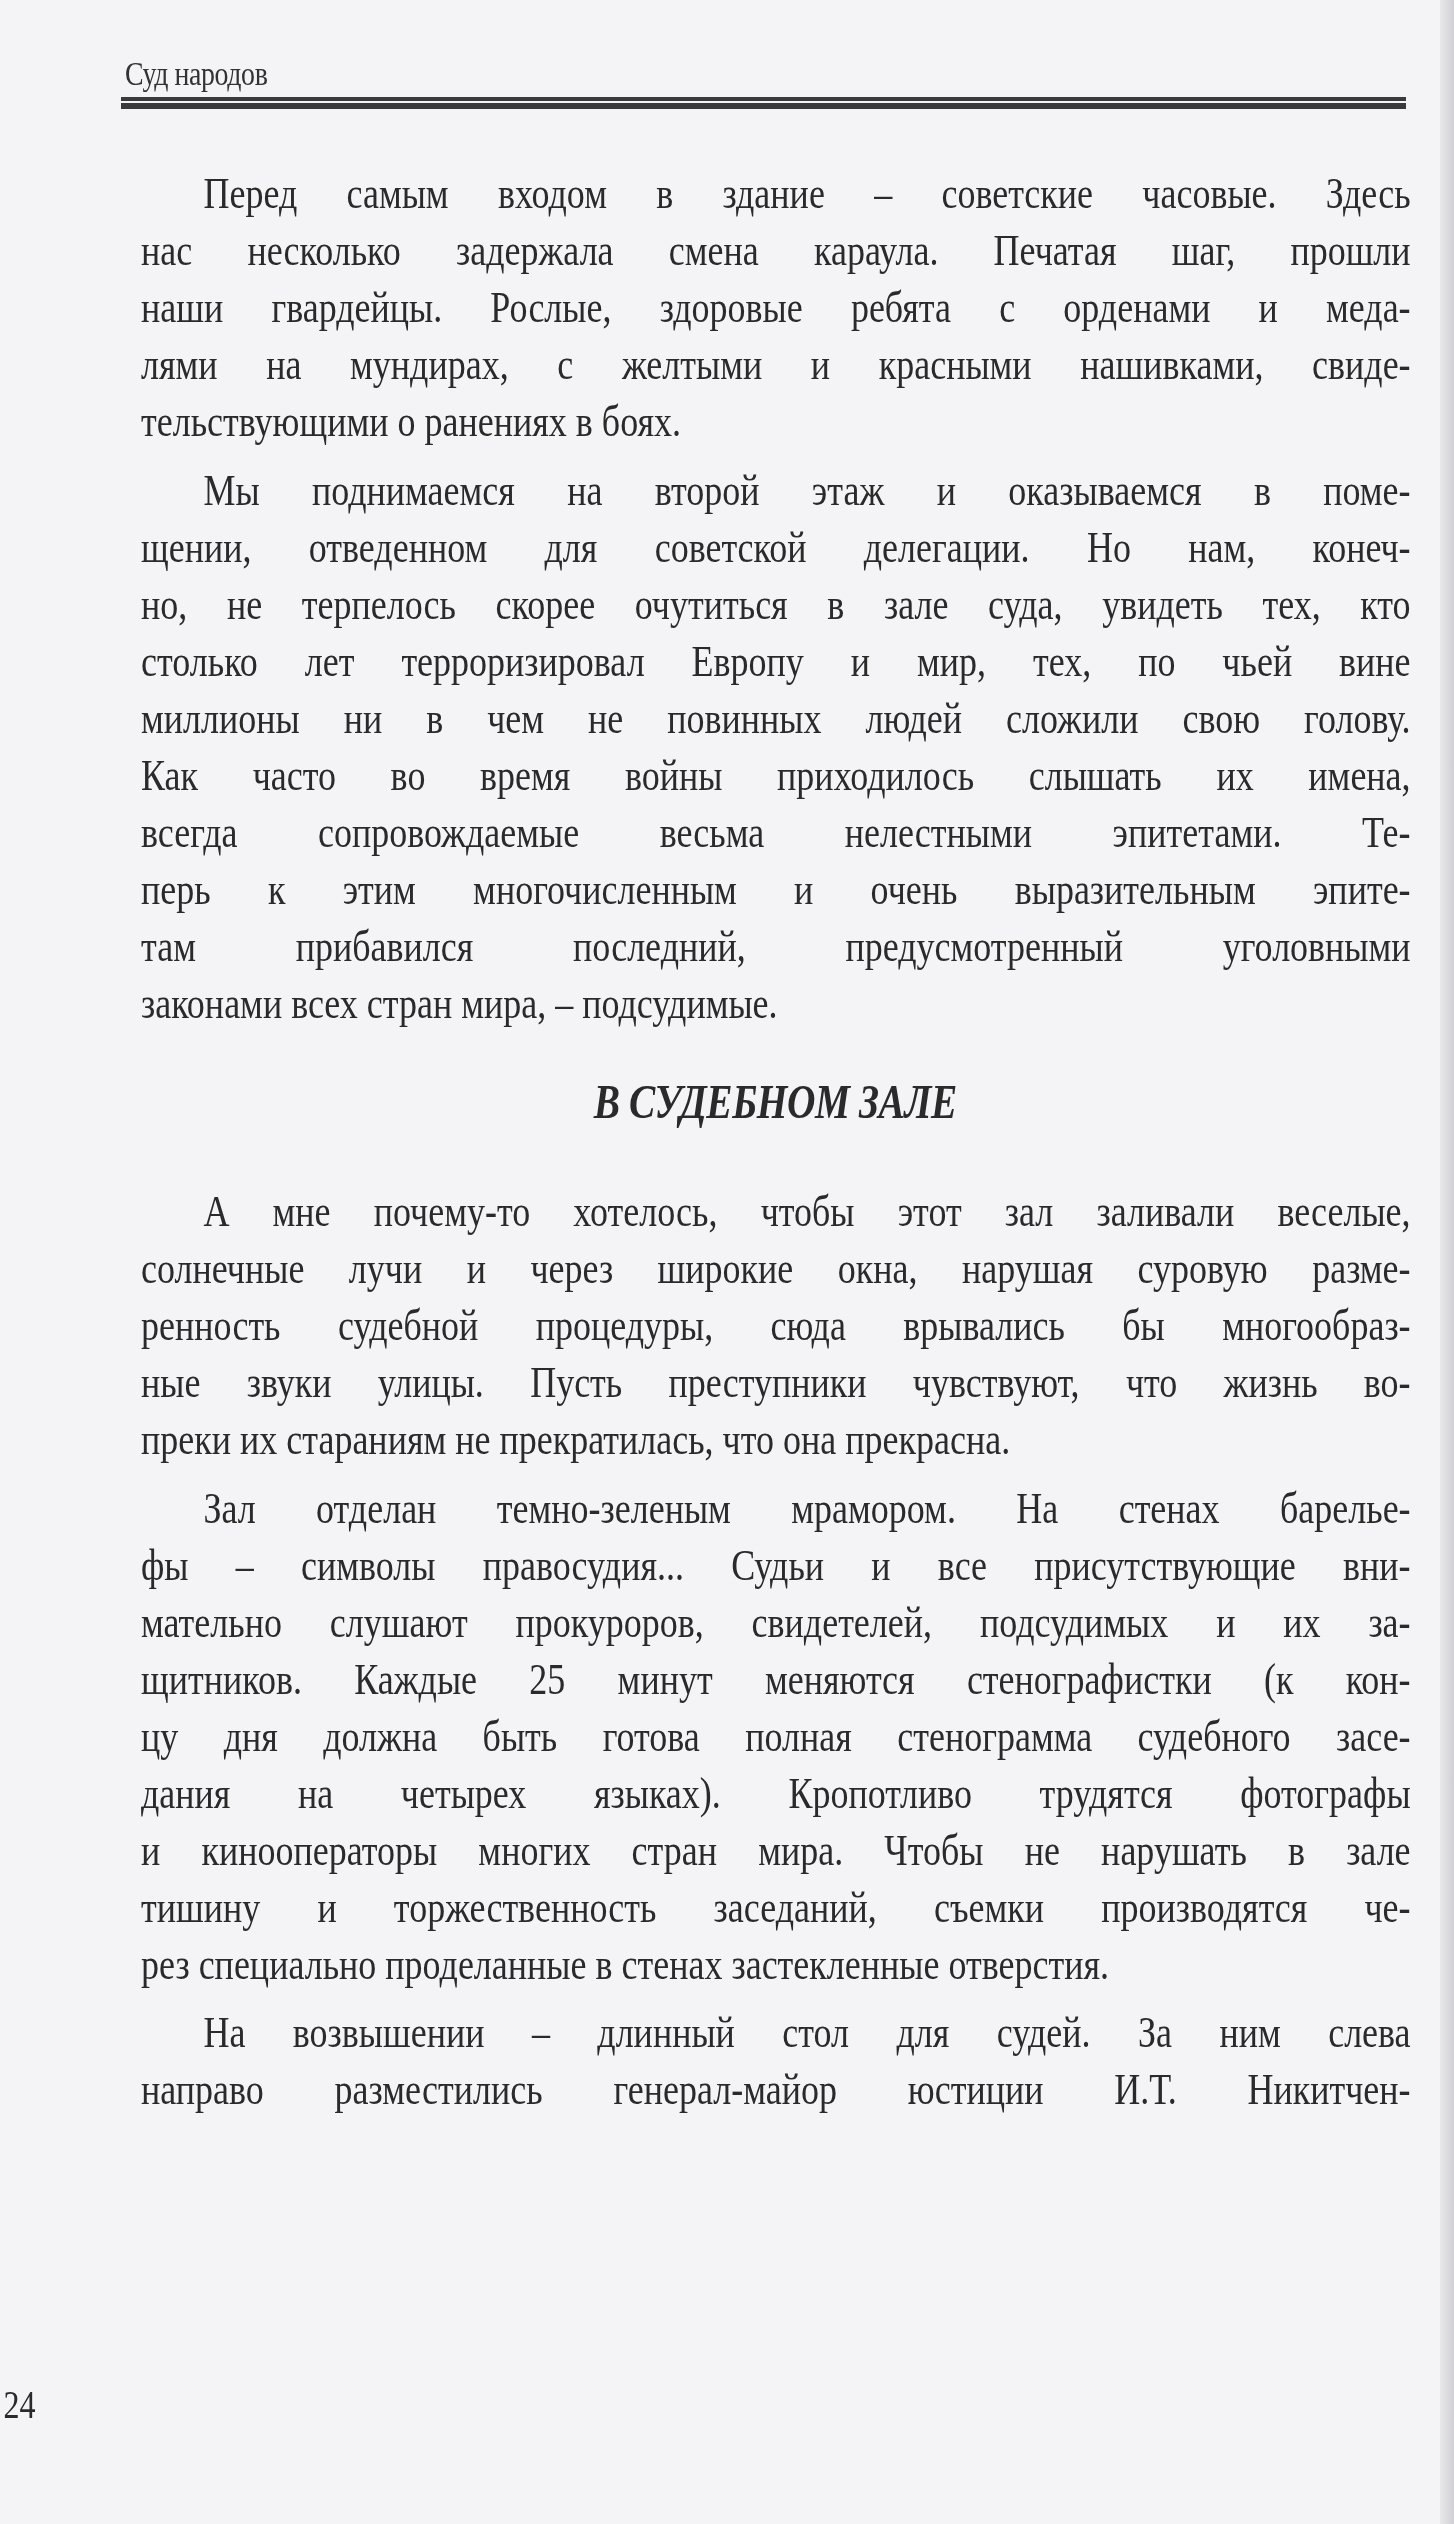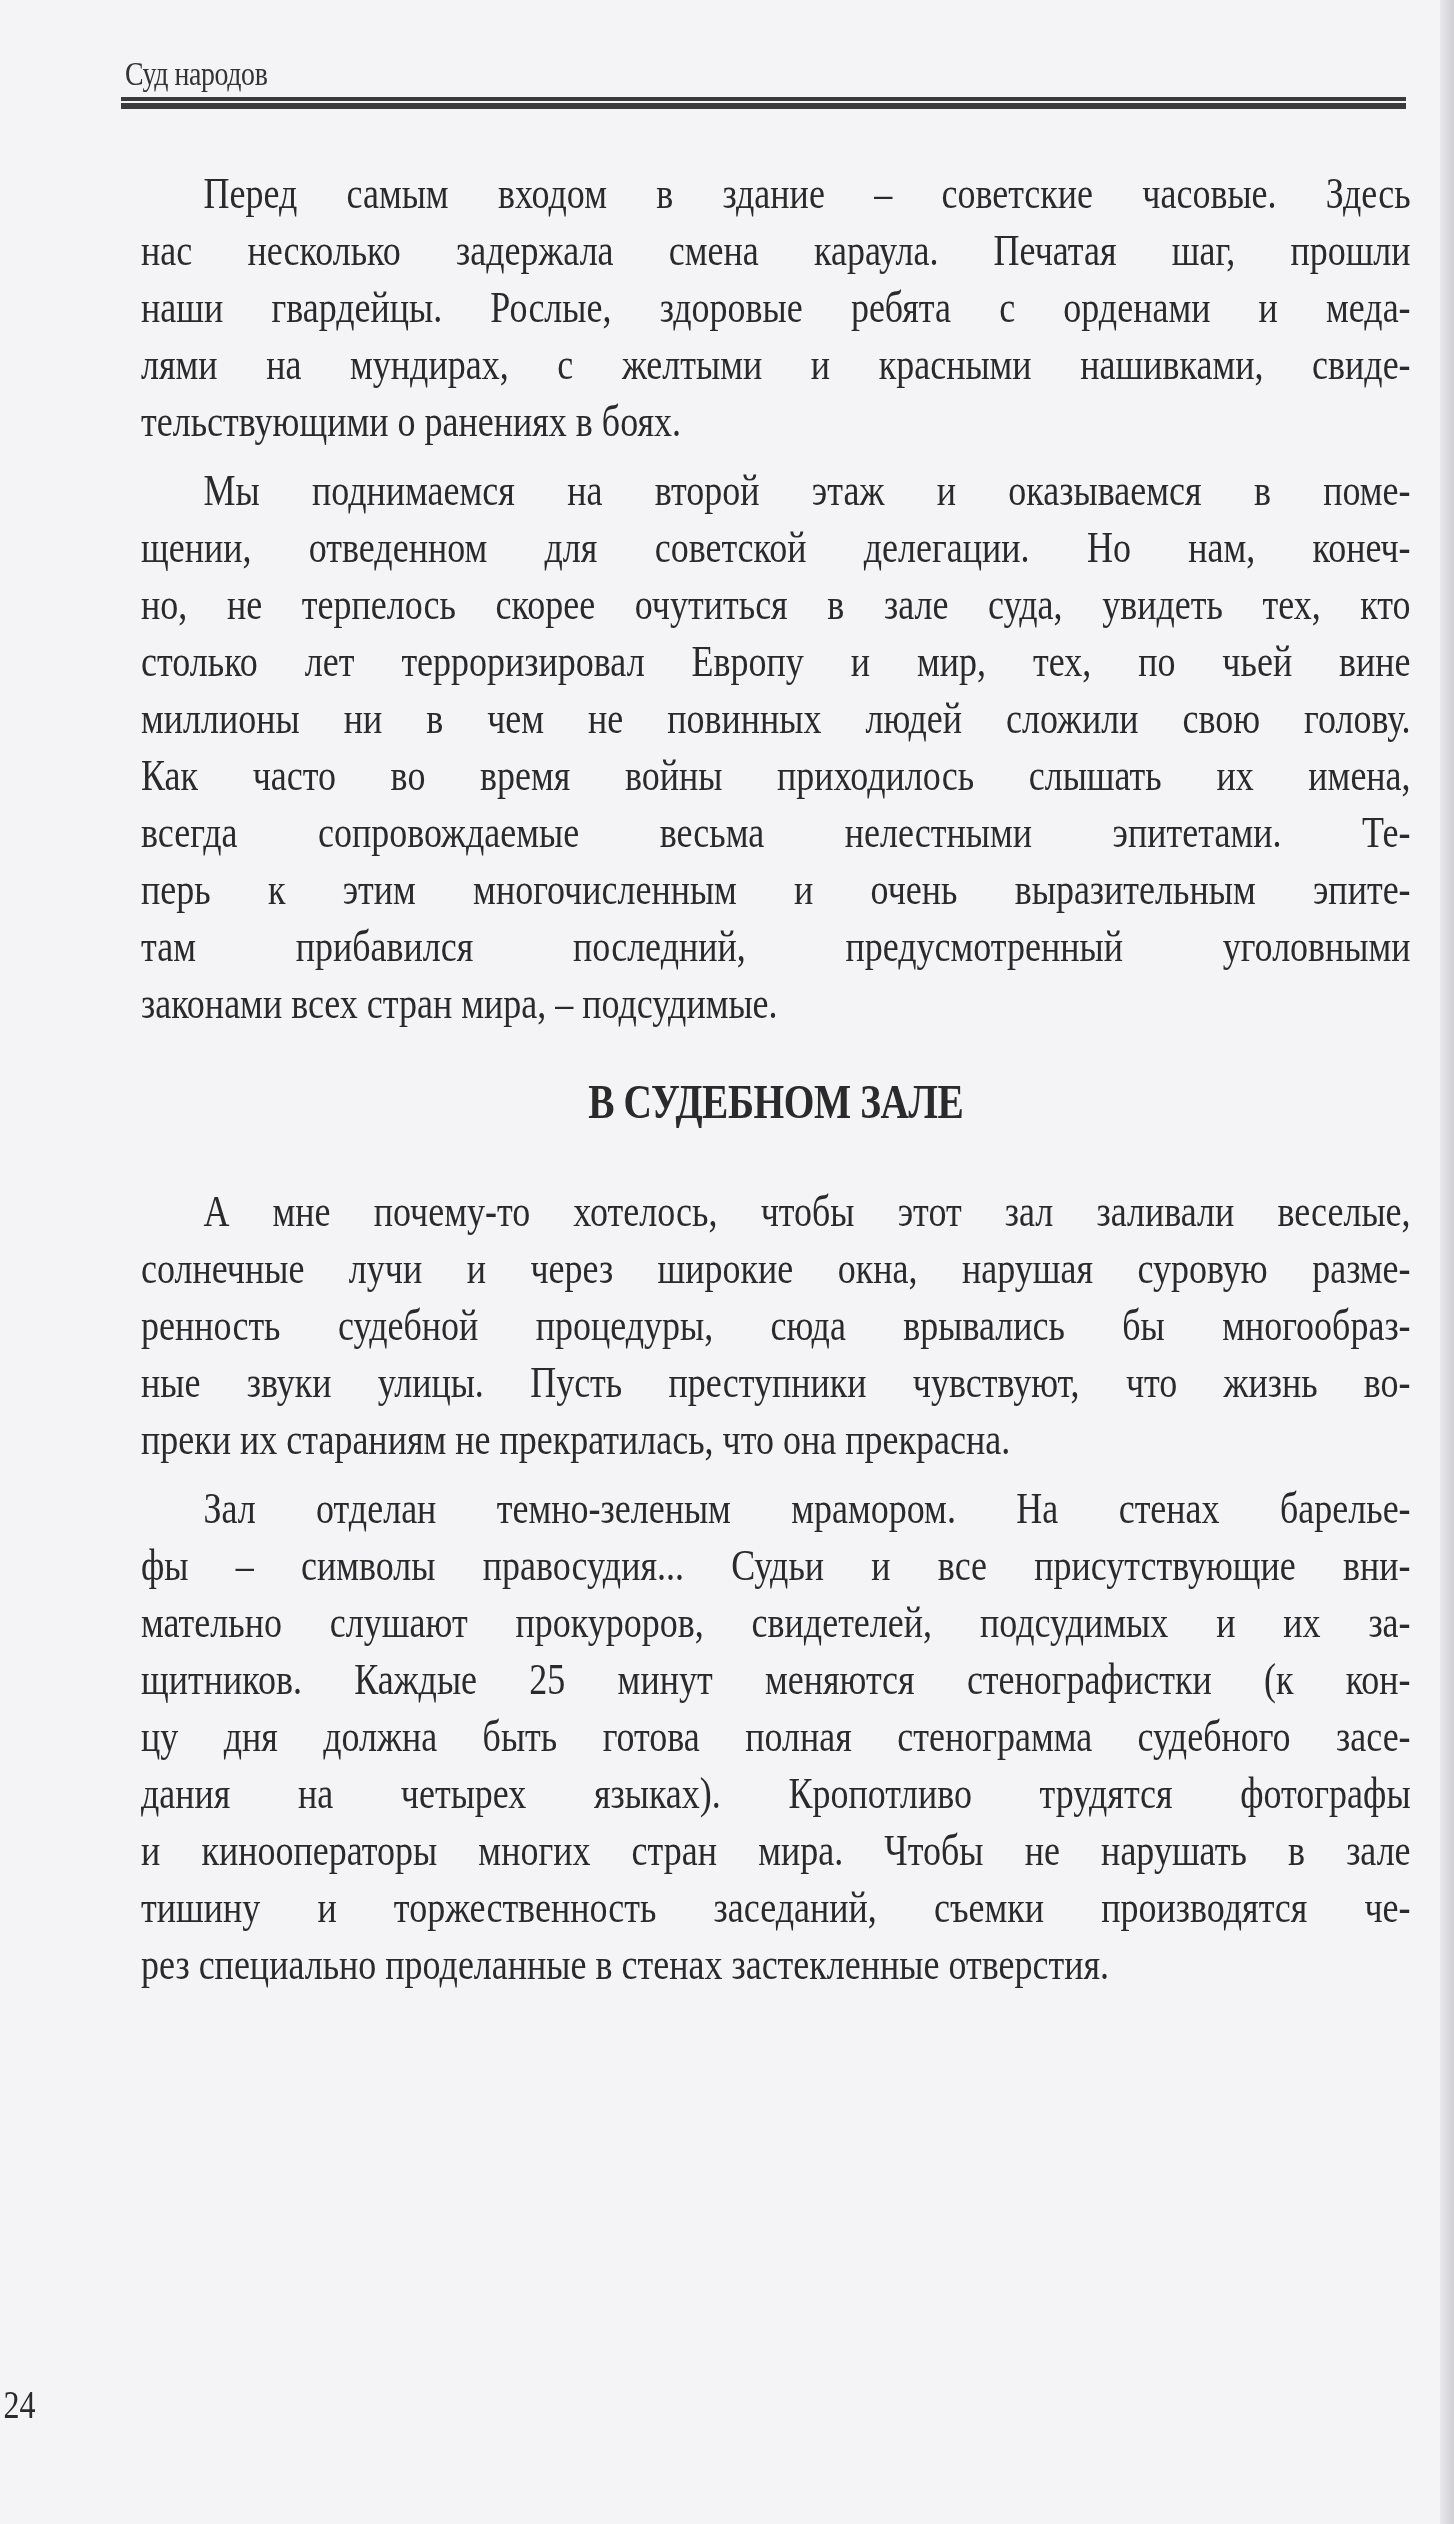--- a/index.html
+++ b/index.html
@@ -43,20 +43,21 @@
   }
   .line.last { text-align-last: left; }
   .line.indent { padding-left: 78px; box-sizing: border-box; }
   .para-gap { height: 11.5px; }
   .heading {
     display: block; text-align: center;
     font-size: 48px; font-weight: bold;
     height: 78px; line-height: 78px;
     margin: 31px 0 31px 0;
     letter-spacing: -0.5px;
+    font-style: italic;
   }
   .heading span { display: inline-block; transform: scaleX(0.82); }
   .page-number {
     position: absolute; left: 0; width: 1455px; top: 2382px;
     text-align: left; font-size: 39px;
   }
   .page-number span { display: inline-block; transform: scaleX(0.82); }
 </style>
 </head>
 <body>
@@ -114,19 +115,23 @@
     <span class="line">мательно слушают прокуроров, свидетелей, подсудимых и их за-</span>
     <span class="line">щитников. Каждые 25 минут меняются стенографистки (к кон-</span>
     <span class="line">цу дня должна быть готова полная стенограмма судебного засе-</span>
     <span class="line">дания на четырех языках). Кропотливо трудятся фотографы</span>
     <span class="line">и кинооператоры многих стран мира. Чтобы не нарушать в зале</span>
     <span class="line">тишину и торжественность заседаний, съемки производятся че-</span>
     <span class="line last">рез специально проделанные в стенах застекленные отверстия.</span>
   </div>
   <div class="para-gap"></div>
 
+  <div>
+    <span class="line indent">На возвышении – длинный стол для судей. За ним слева</span>
+    <span class="line">направо разместились генерал-майор юстиции И.Т. Никитчен-</span>
+  </div>
 
 </div>
 
 <div class="page-number">
   <span>24</span>
 </div>
 
 
 </body></html>

